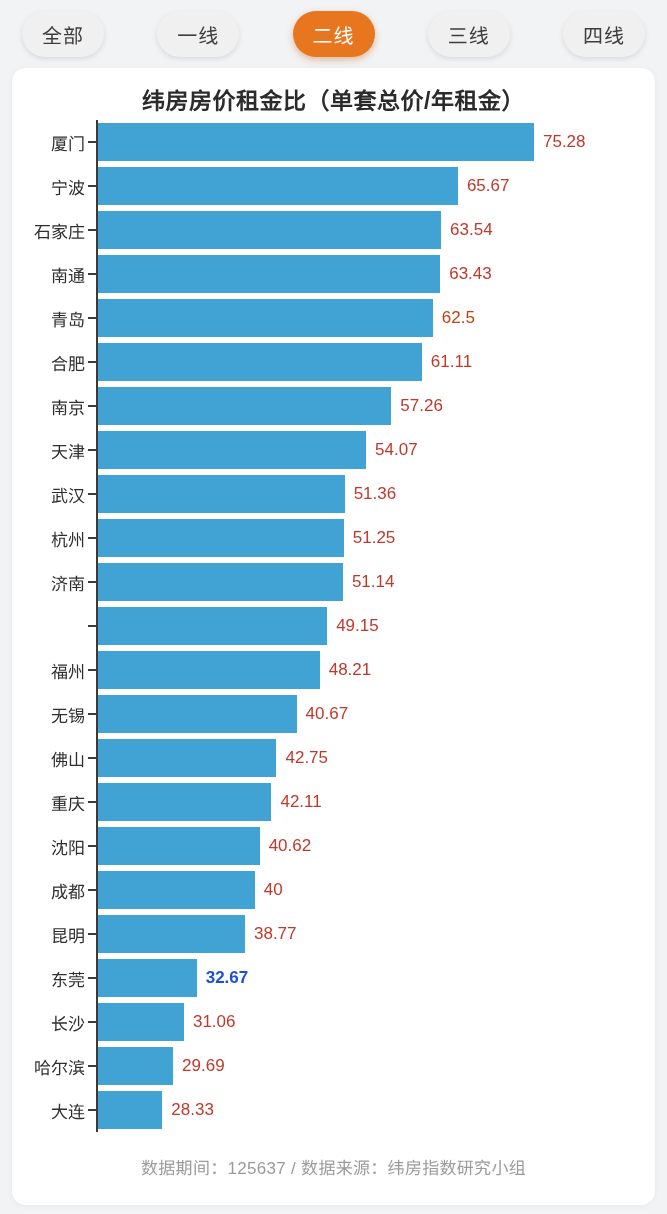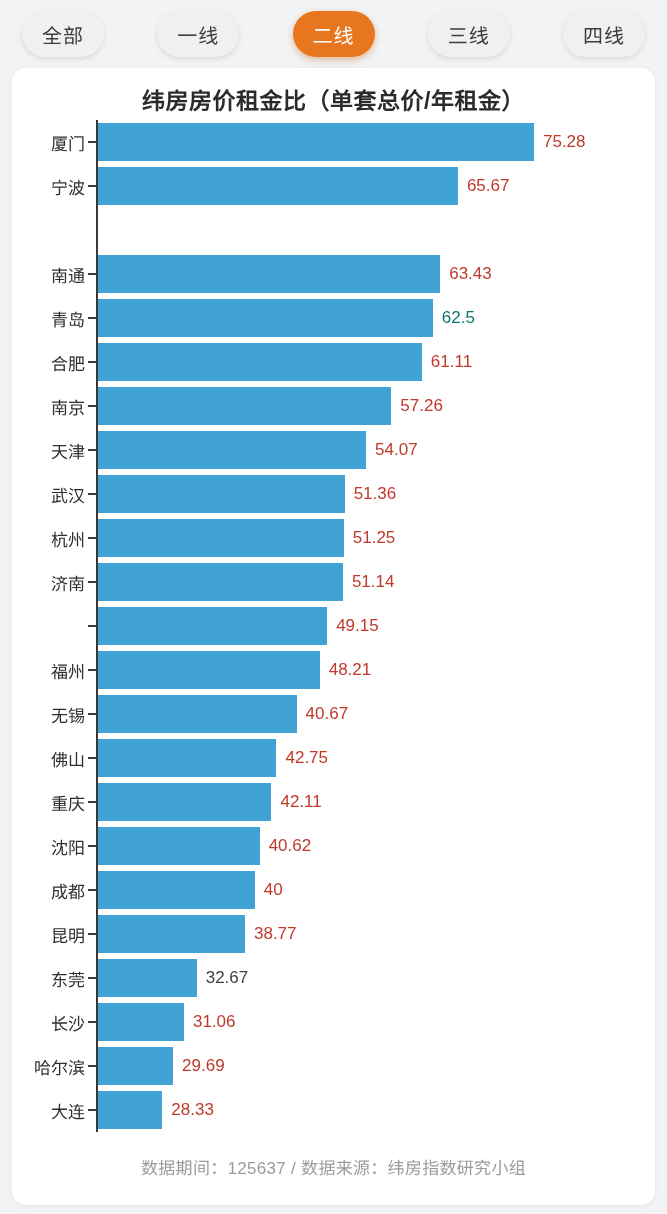--- a/index.html
+++ b/index.html
@@ -107,31 +107,37 @@
             <div class="tick" style="top: 21px;"></div>
             <div class="bar" style="width: 435.972px; height: 37.62px; top: 3.19px; background: rgb(65, 163, 212);"></div>
             <div class="val" style="left: 521.972px; height: 44px; color: rgb(192, 57, 43); text-align: center;">75.28</div>
           </div>
           <div class="row" style="top: 44px; height: 44px;">
             <div class="cat" style="height: 44px;">宁波</div>
             <div class="tick" style="top: 21px;"></div>
             <div class="bar" style="width: 359.907px; height: 37.62px; top: 3.19px; background: rgb(65, 163, 212);"></div>
             <div class="val" style="left: 445.907px; height: 44px; color: rgb(192, 57, 43);">65.67</div>
           </div>
+          <div class="row" style="top: 88px; height: 44px;">
+            <div class="cat" style="height: 44px;">石家庄</div>
+            <div class="tick" style="top: 21px;"></div>
+            <div class="bar" style="width: 343.047px; height: 37.62px; top: 3.19px; background: rgb(65, 163, 212);"></div>
+            <div class="val" style="left: 429.047px; height: 44px; color: rgb(192, 57, 43);">63.54</div>
+          </div>
           <div class="row" style="top: 132px; height: 44px;">
             <div class="cat" style="height: 44px;">南通</div>
             <div class="tick" style="top: 21px;"></div>
             <div class="bar" style="width: 342.176px; height: 37.62px; top: 3.19px; background: rgb(65, 163, 212);"></div>
             <div class="val" style="left: 428.176px; height: 44px; color: rgb(192, 57, 43);">63.43</div>
           </div>
           <div class="row" style="top: 176px; height: 44px;">
             <div class="cat" style="height: 44px;">青岛</div>
             <div class="tick" style="top: 21px;"></div>
             <div class="bar" style="width: 334.815px; height: 37.62px; top: 3.19px; background: rgb(65, 163, 212);"></div>
-            <div class="val" style="left: 420.815px; height: 44px; color: #0f766e;">62.5</div>
+            <div class="val" style="left: 420.815px; height: 44px; color: #c2410c;">62.5</div>
           </div>
           <div class="row" style="top: 220px; height: 44px;">
             <div class="cat" style="height: 44px;">合肥</div>
             <div class="tick" style="top: 21px;"></div>
             <div class="bar" style="width: 323.813px; height: 37.62px; top: 3.19px; background: rgb(65, 163, 212);"></div>
             <div class="val" style="left: 409.813px; height: 44px; color: rgb(192, 57, 43);">61.11</div>
           </div>
           <div class="row" style="top: 264px; height: 44px;">
             <div class="cat" style="height: 44px;">南京</div>
             <div class="tick" style="top: 21px;"></div>
@@ -207,21 +213,21 @@
           <div class="row" style="top: 792px; height: 44px;">
             <div class="cat" style="height: 44px;">昆明</div>
             <div class="tick" style="top: 21px;"></div>
             <div class="bar" style="width: 146.986px; height: 37.62px; top: 3.19px; background: rgb(65, 163, 212);"></div>
             <div class="val" style="left: 232.986px; height: 44px; color: rgb(192, 57, 43);">38.77</div>
           </div>
           <div class="row" style="top: 836px; height: 44px;">
             <div class="cat" style="height: 44px;">东莞</div>
             <div class="tick" style="top: 21px;"></div>
             <div class="bar" style="width: 98.7032px; height: 37.62px; top: 3.19px; background: rgb(65, 163, 212);"></div>
-            <div class="val" style="left: 184.703px; height: 44px; color: #404040;">32.67</div>
+            <div class="val" style="left: 184.703px; height: 44px; color: #1d4ed8; font-weight: bold;">32.67</div>
           </div>
           <div class="row" style="top: 880px; height: 44px;">
             <div class="cat" style="height: 44px;">长沙</div>
             <div class="tick" style="top: 21px;"></div>
             <div class="bar" style="width: 85.9597px; height: 37.62px; top: 3.19px; background: rgb(65, 163, 212);"></div>
             <div class="val" style="left: 171.96px; height: 44px; color: rgb(192, 57, 43);">31.06</div>
           </div>
           <div class="row" style="top: 924px; height: 44px;">
             <div class="cat" style="height: 44px;">哈尔滨</div>
             <div class="tick" style="top: 21px;"></div>

